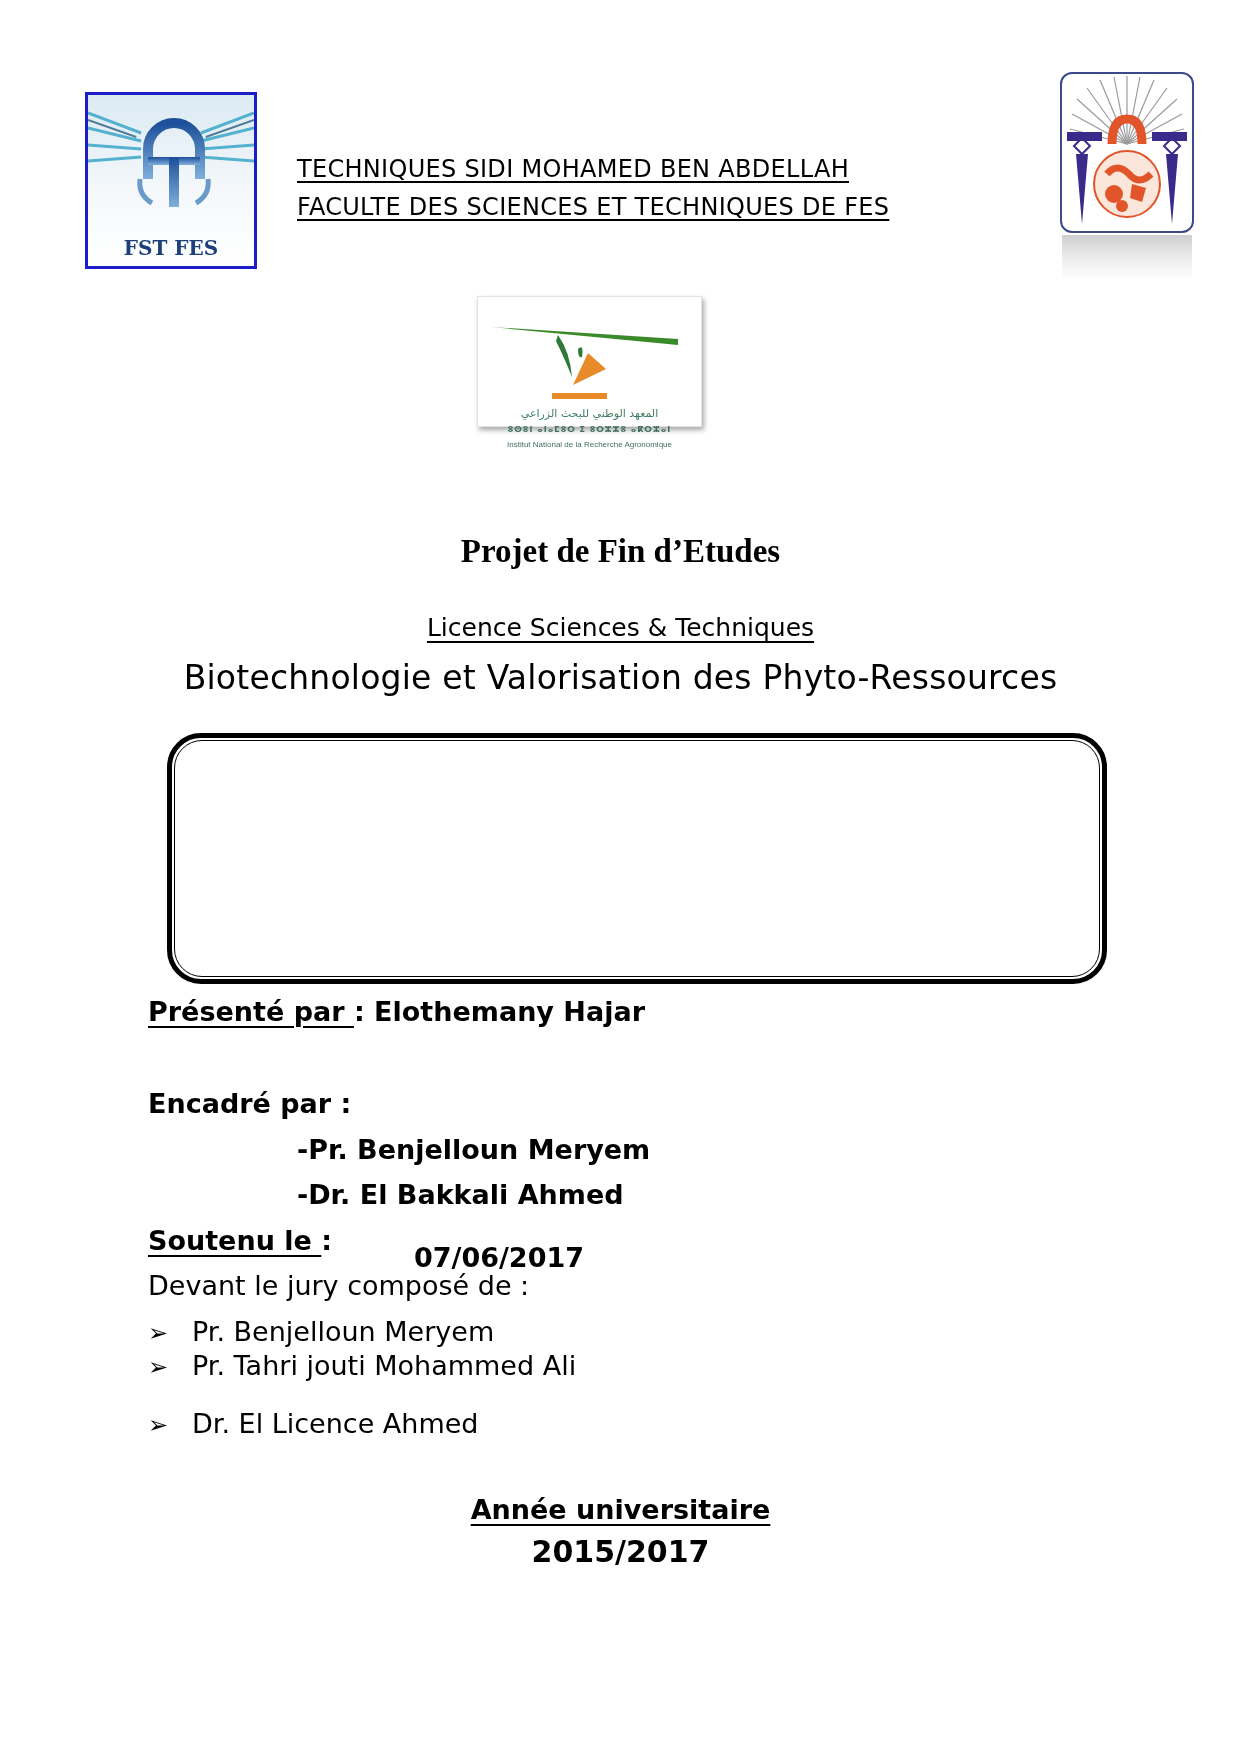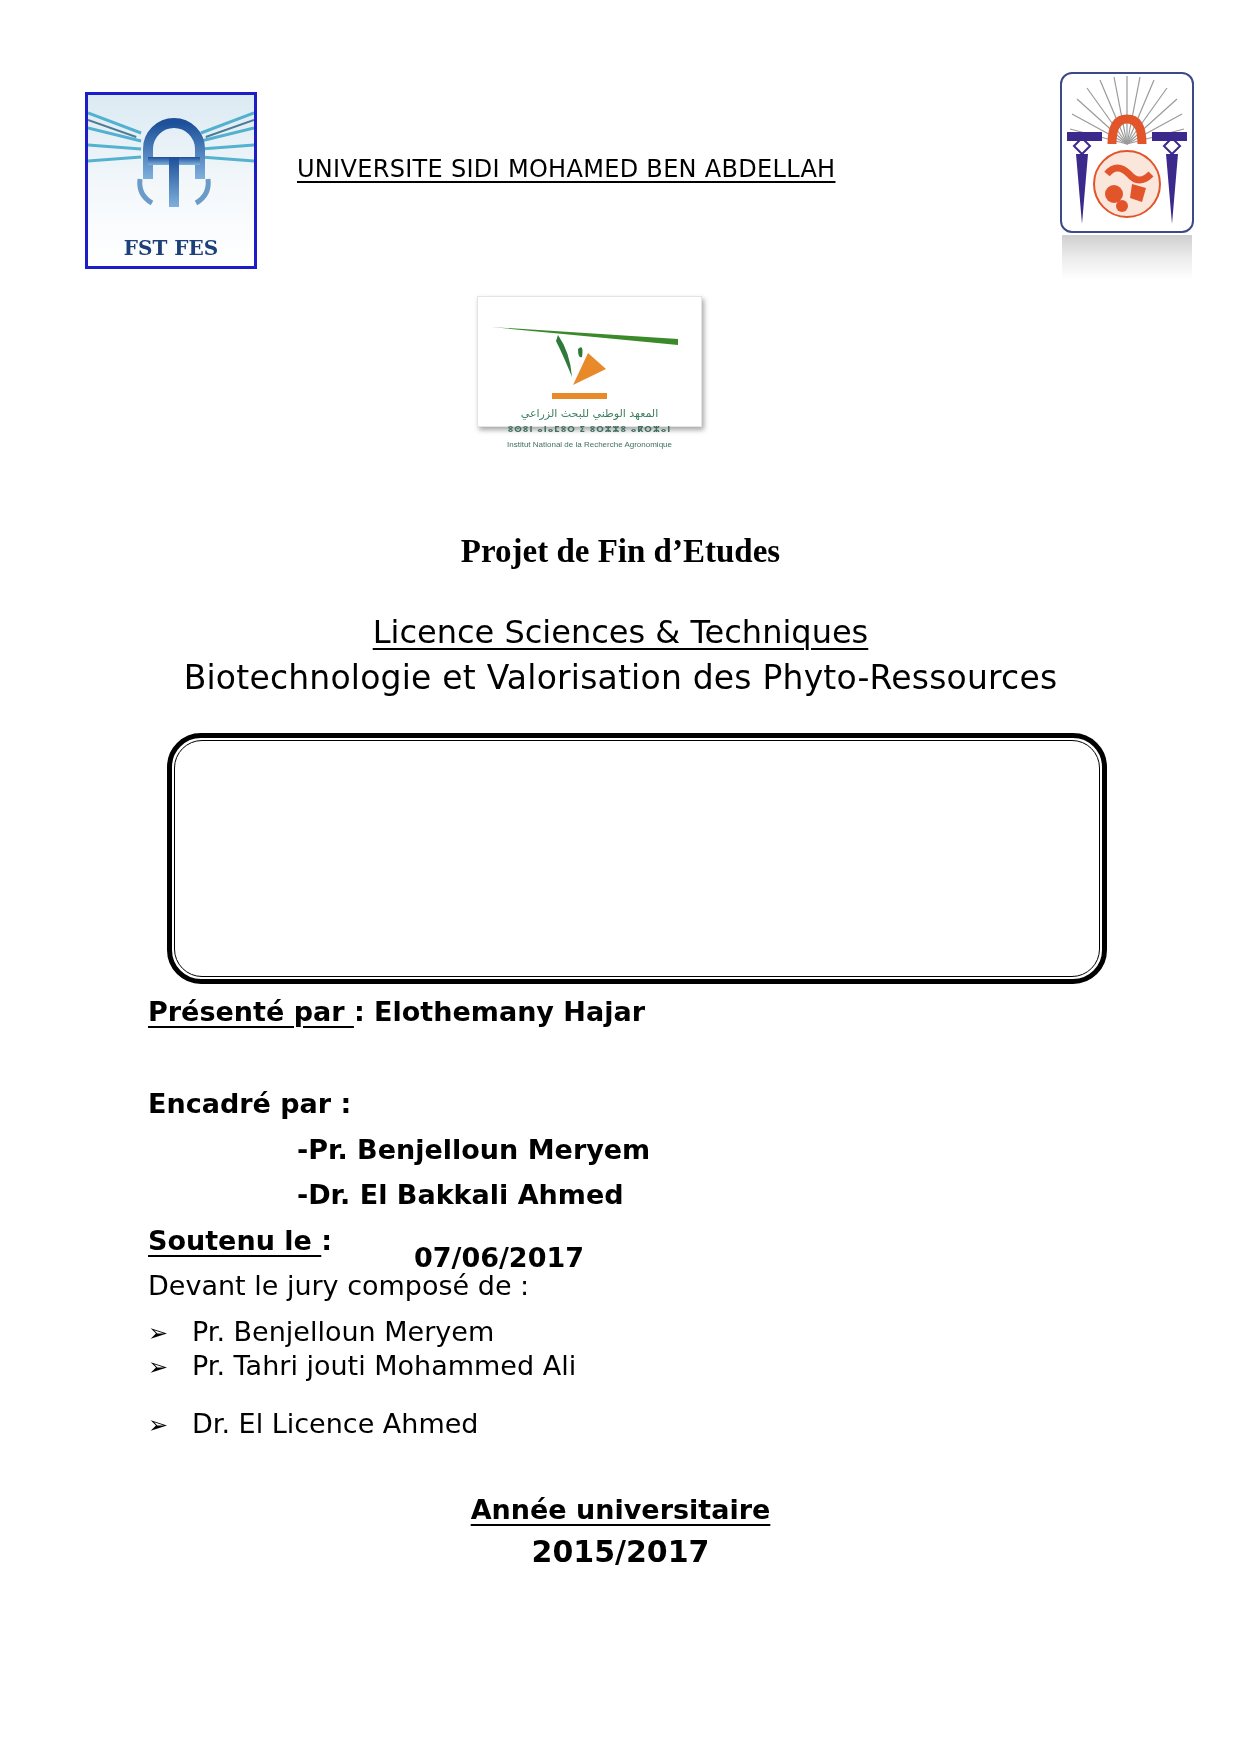--- a/index.html
+++ b/index.html
@@ -35,21 +35,21 @@
                  font-size: 11px; color: #3f7f5f; }
     .logo-inra .inra-tf { position: absolute; left: 0; right: 0; top: 128px; text-align: center;
                  font-size: 8px; color: #3f6f5f; letter-spacing: 1px; font-weight: bold; }
     .logo-inra .inra-fr { position: absolute; left: 0; right: 0; top: 143px; text-align: center;
                  font-size: 8px; color: #3f6f5f; font-family: "Liberation Sans Narrow", "Liberation Sans", sans-serif; }
 
     
     .title-pfe { left: 0; width: 1241px; top: 533px; text-align: center;
                  font-family: "Liberation Serif", serif; font-weight: bold; font-size: 33px; }
     .title-licence { left: 0; width: 1241px; top: 613px; text-align: center;
-                 font-family: "DejaVu Sans", sans-serif; font-size: 32px;
+                 font-family: "DejaVu Sans", sans-serif; font-size: 25px;
                  text-decoration: underline; text-underline-offset: 5px; text-decoration-thickness: 2px; }
     .title-spec { left: 0; width: 1241px; top: 658px; text-align: center;
                  font-family: "DejaVu Sans", sans-serif; font-size: 33px; white-space: nowrap;
                  text-underline-offset: 7px; text-decoration-thickness: 3px;
                  letter-spacing: 0.2px; }
 
     
     .title-box { left: 167px; top: 733px; width: 940px; height: 251px; box-sizing: border-box;
                  border: 5px solid #000; border-radius: 34px; background: #fff; }
     .title-box-inner { position: absolute; left: 2px; top: 2px; right: 2px; bottom: 2px;
@@ -99,21 +99,22 @@
       </defs>
     <path d="M14 62 V32 A26 26 0 0 1 66 32 V62" stroke="url(#g1)" stroke-width="10" fill="none"></path>
     <rect x="14" y="40" width="52" height="8" fill="url(#g1)"></rect>
     <rect x="35" y="40" width="10" height="50" fill="url(#g1)"></rect>
     <path d="M6 62 Q4 78 18 86 M74 62 Q76 78 62 86" stroke="#6b9bc9" stroke-width="5" fill="none"></path>
   </svg>
   <div class="fst-text">FST FES</div>
 </div>
 
 <div class="abs header-text">
-  <div>UNIVERSITE SIDI MOHAMED BEN ABDELLAH</div>
+  <div>TECHNIQUES SIDI MOHAMED BEN ABDELLAH</div>
+  <div>FACULTE DES SCIENCES ET TECHNIQUES DE FES</div>
 </div>
 
 <div class="abs logo-usmba">
   <svg width="130" height="157" viewBox="0 0 130 157">
     <g stroke="#9a9a9a" stroke-width="1.2">
       <line x1="65" y1="70" x2="10" y2="40"></line>
         <line x1="65" y1="70" x2="15" y2="25"></line>
       <line x1="65" y1="70" x2="25" y2="14"></line>
         <line x1="65" y1="70" x2="38" y2="6"></line>
       <line x1="65" y1="70" x2="52" y2="3"></line>

